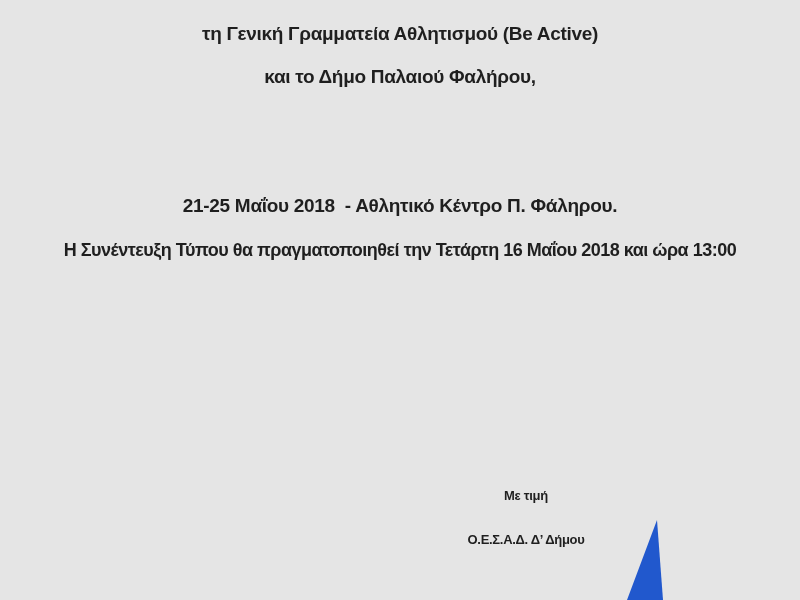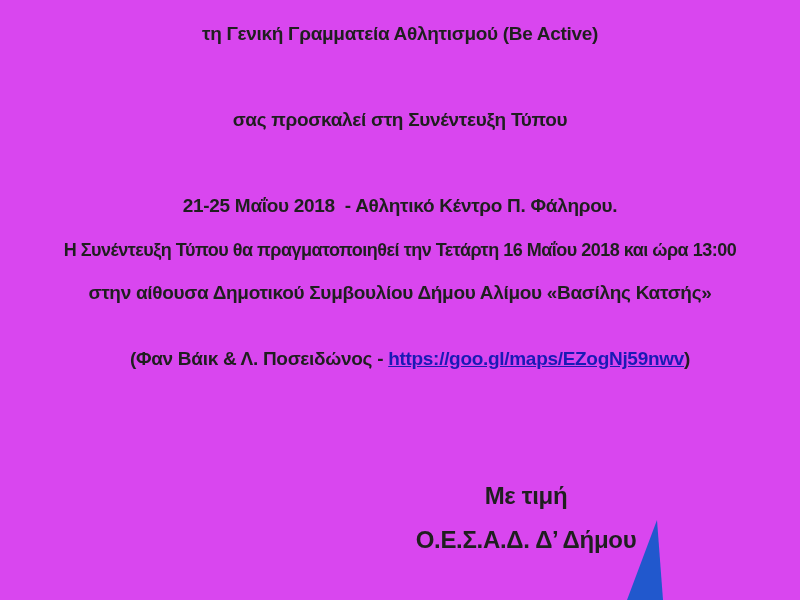--- a/index.html
+++ b/index.html
@@ -10,21 +10,21 @@
     width: 800px;
     height: 600px;
     background: #ffffff;
     font-family: "Liberation Sans", sans-serif;
     position: relative;
     overflow: hidden;
   }
   .page {
     position: absolute;
     inset: 0;
-    background: #d946ef;
+    background: #e5e5e5;
   }
   .line {
     position: absolute;
     left: 0;
     width: 800px;
     height: 22px;
     line-height: 22px;
     text-align: center;
     font-weight: bold;
     font-size: 19px;
@@ -42,52 +42,48 @@
     cursor: pointer;
   }
   .sig-line {
     position: absolute;
     left: 504px;
     transform: translateX(-50%);
     height: 22px;
     line-height: 22px;
     text-align: center;
     font-weight: bold;
-    font-size: 24px;
+    font-size: 13px;
     letter-spacing: -0.3px;
     color: #1f1f1f;
     white-space: pre;
     padding-left: 44px;
   }
   .logo-svg {
     position: absolute;
     left: 620px;
     top: 516px;
   }
 </style>
 </head>
 <body>
 
 <div class="page">
 
   <div class="line" style="top:23px">τη Γενική Γραμματεία Αθλητισμού (Be Active)</div>
 
+  <div class="line" style="top:66px">και το Δήμο Παλαιού Φαλήρου,</div>
 
-  <div class="line" style="top:109px">σας προσκαλεί στη Συνέντευξη Τύπου</div>
 
 
   <div class="line" style="top:195px">21-25 Μαΐου 2018  - Αθλητικό Κέντρο Π. Φάληρου.</div>
 
   <div class="line line-long" style="top:239px">Η Συνέντευξη Τύπου θα πραγματοποιηθεί την Τετάρτη 16 Μαΐου 2018 και ώρα 13:00</div>
 
-  <div class="line" style="top:282px">στην αίθουσα Δημοτικού Συμβουλίου Δήμου Αλίμου «Βασίλης Κατσής»</div>
 
-  <div class="line" style="top:326px">
-    <span>(Φαν Βάικ &amp; Λ. Ποσειδώνος - </span><a href="#" class="link">https://goo.gl/maps/EZogNj59nwv</a><span>)</span>
-  </div>
 
   <div class="sig-line" style="top:485px">Με τιμή</div>
 
   <div class="sig-line" style="top:529px">Ο.Ε.Σ.Α.Δ. Δ’ Δήμου</div>
 
   <svg class="logo-svg" width="48" height="84" viewBox="0 0 48 84">
     <polygon points="37,4 43,84 7,84" fill="#2158cd"></polygon>
   </svg>
 
 </div>

